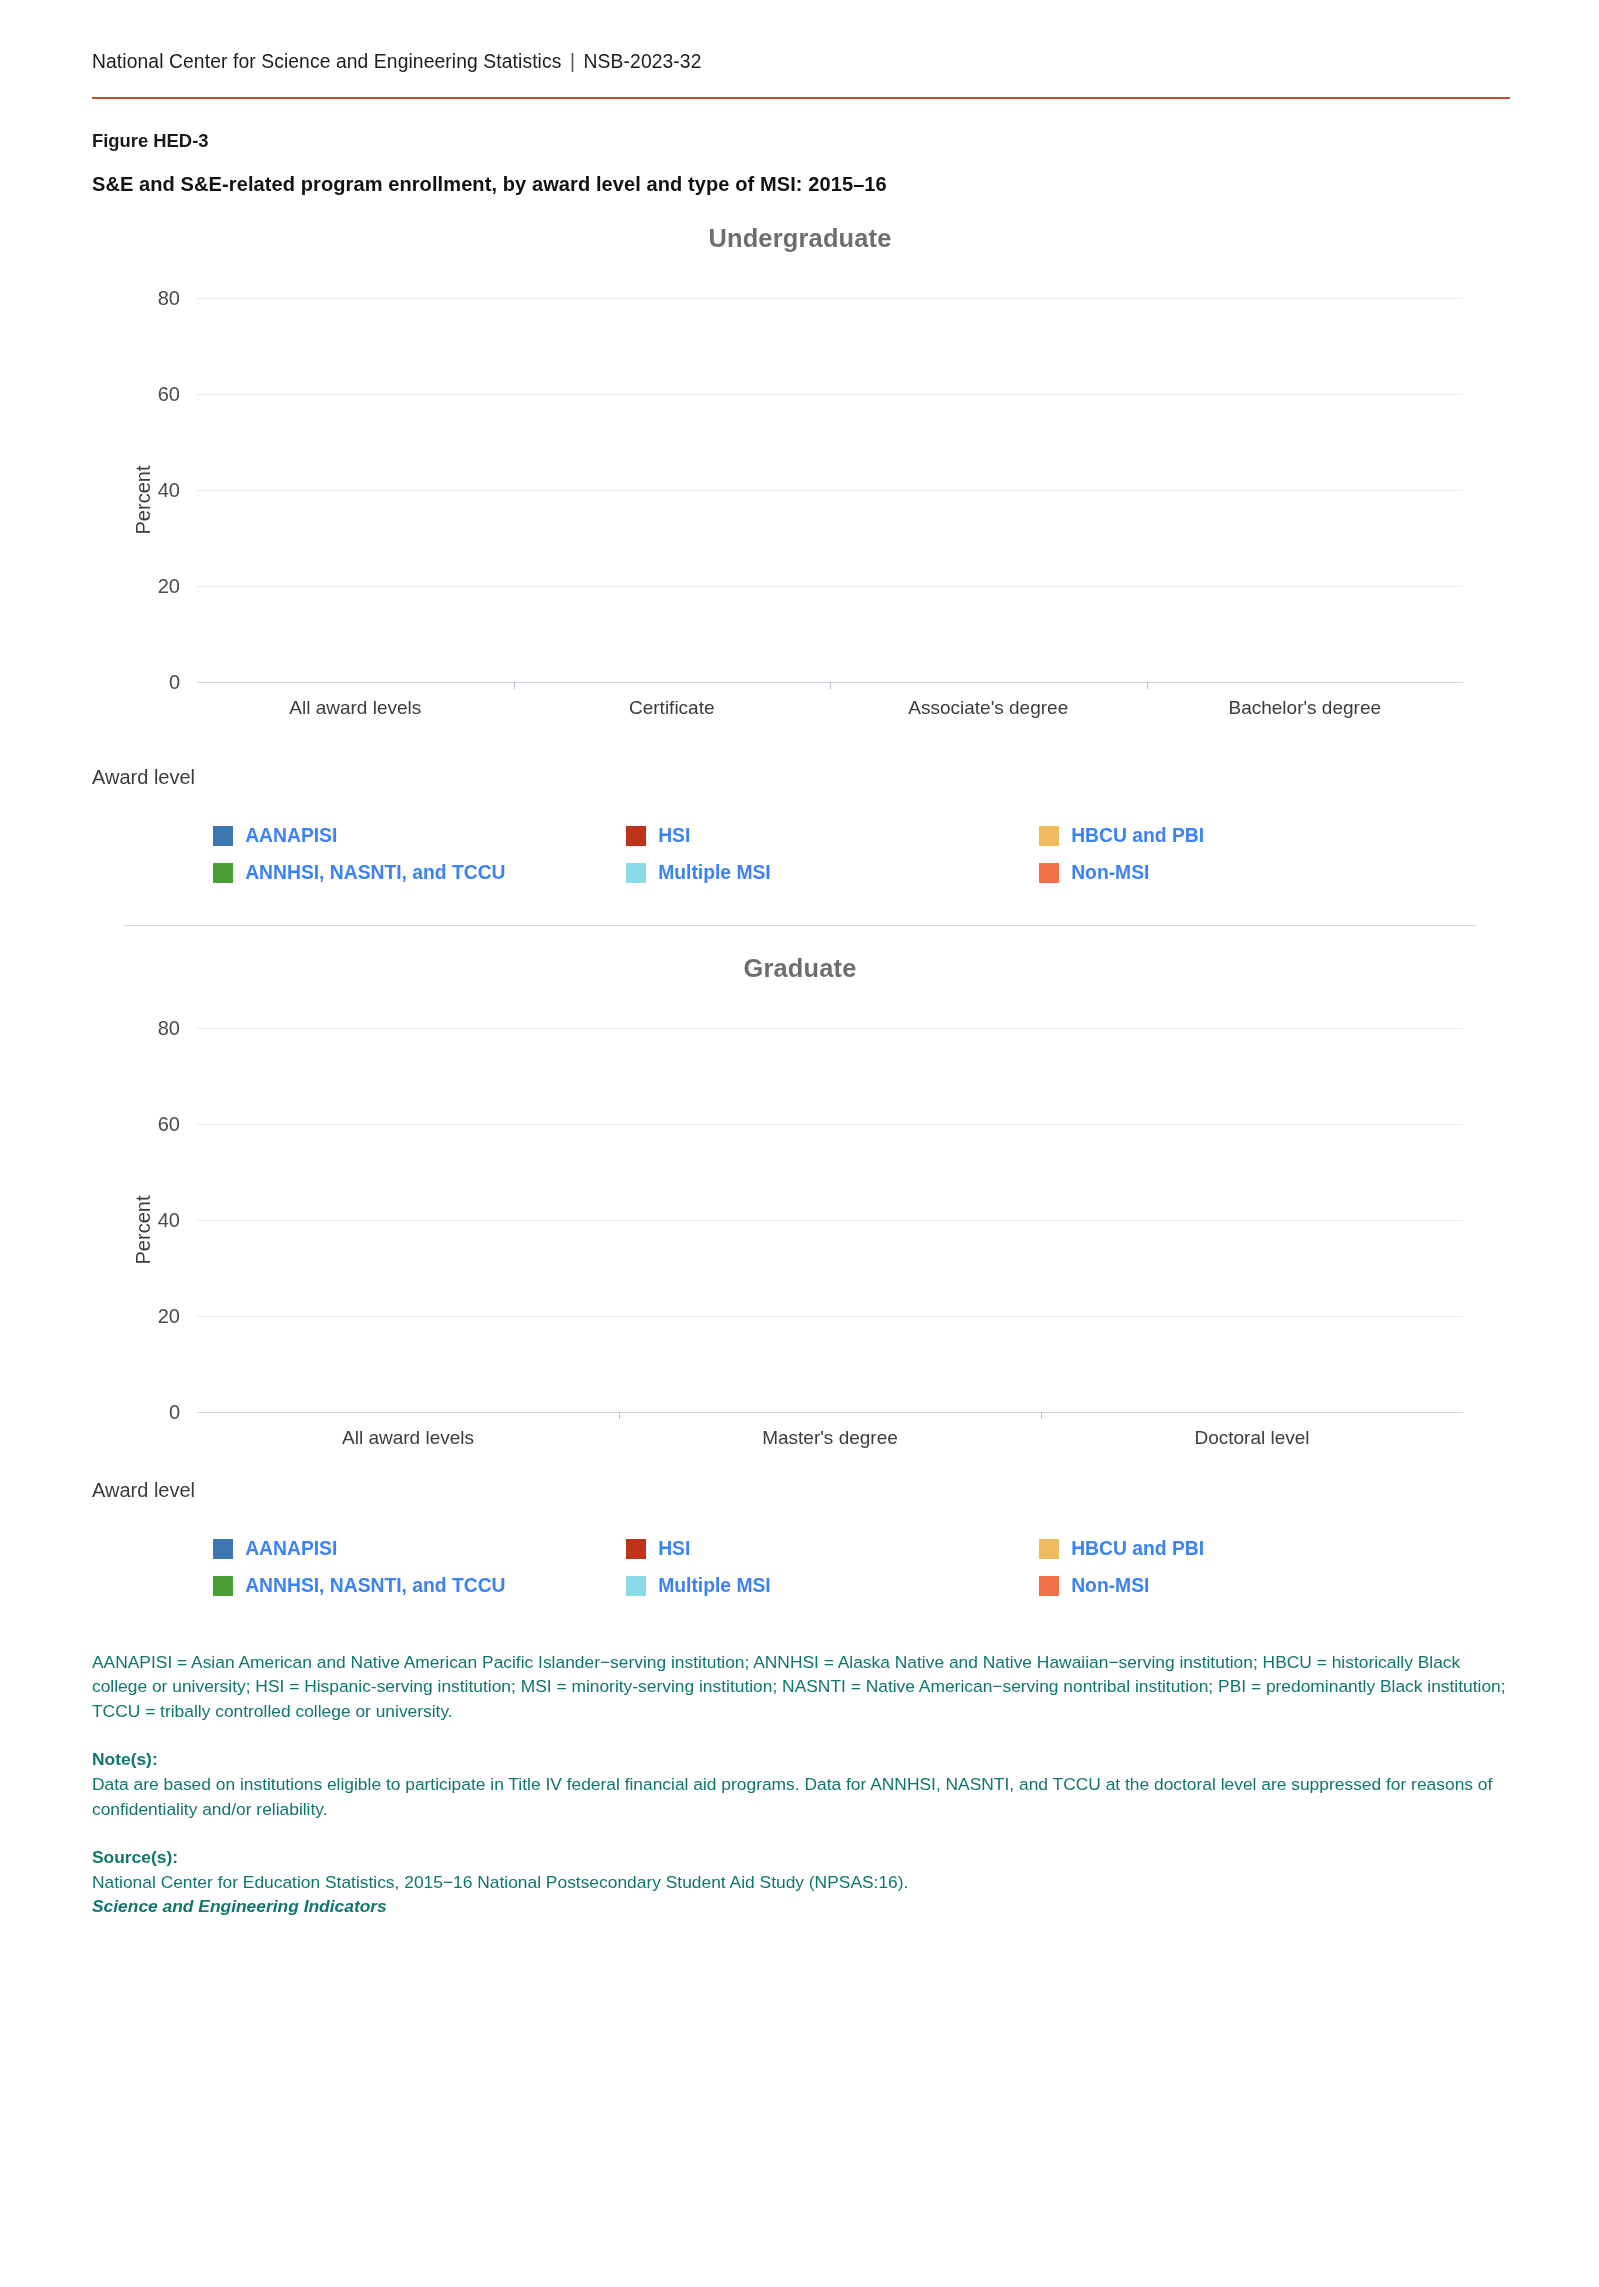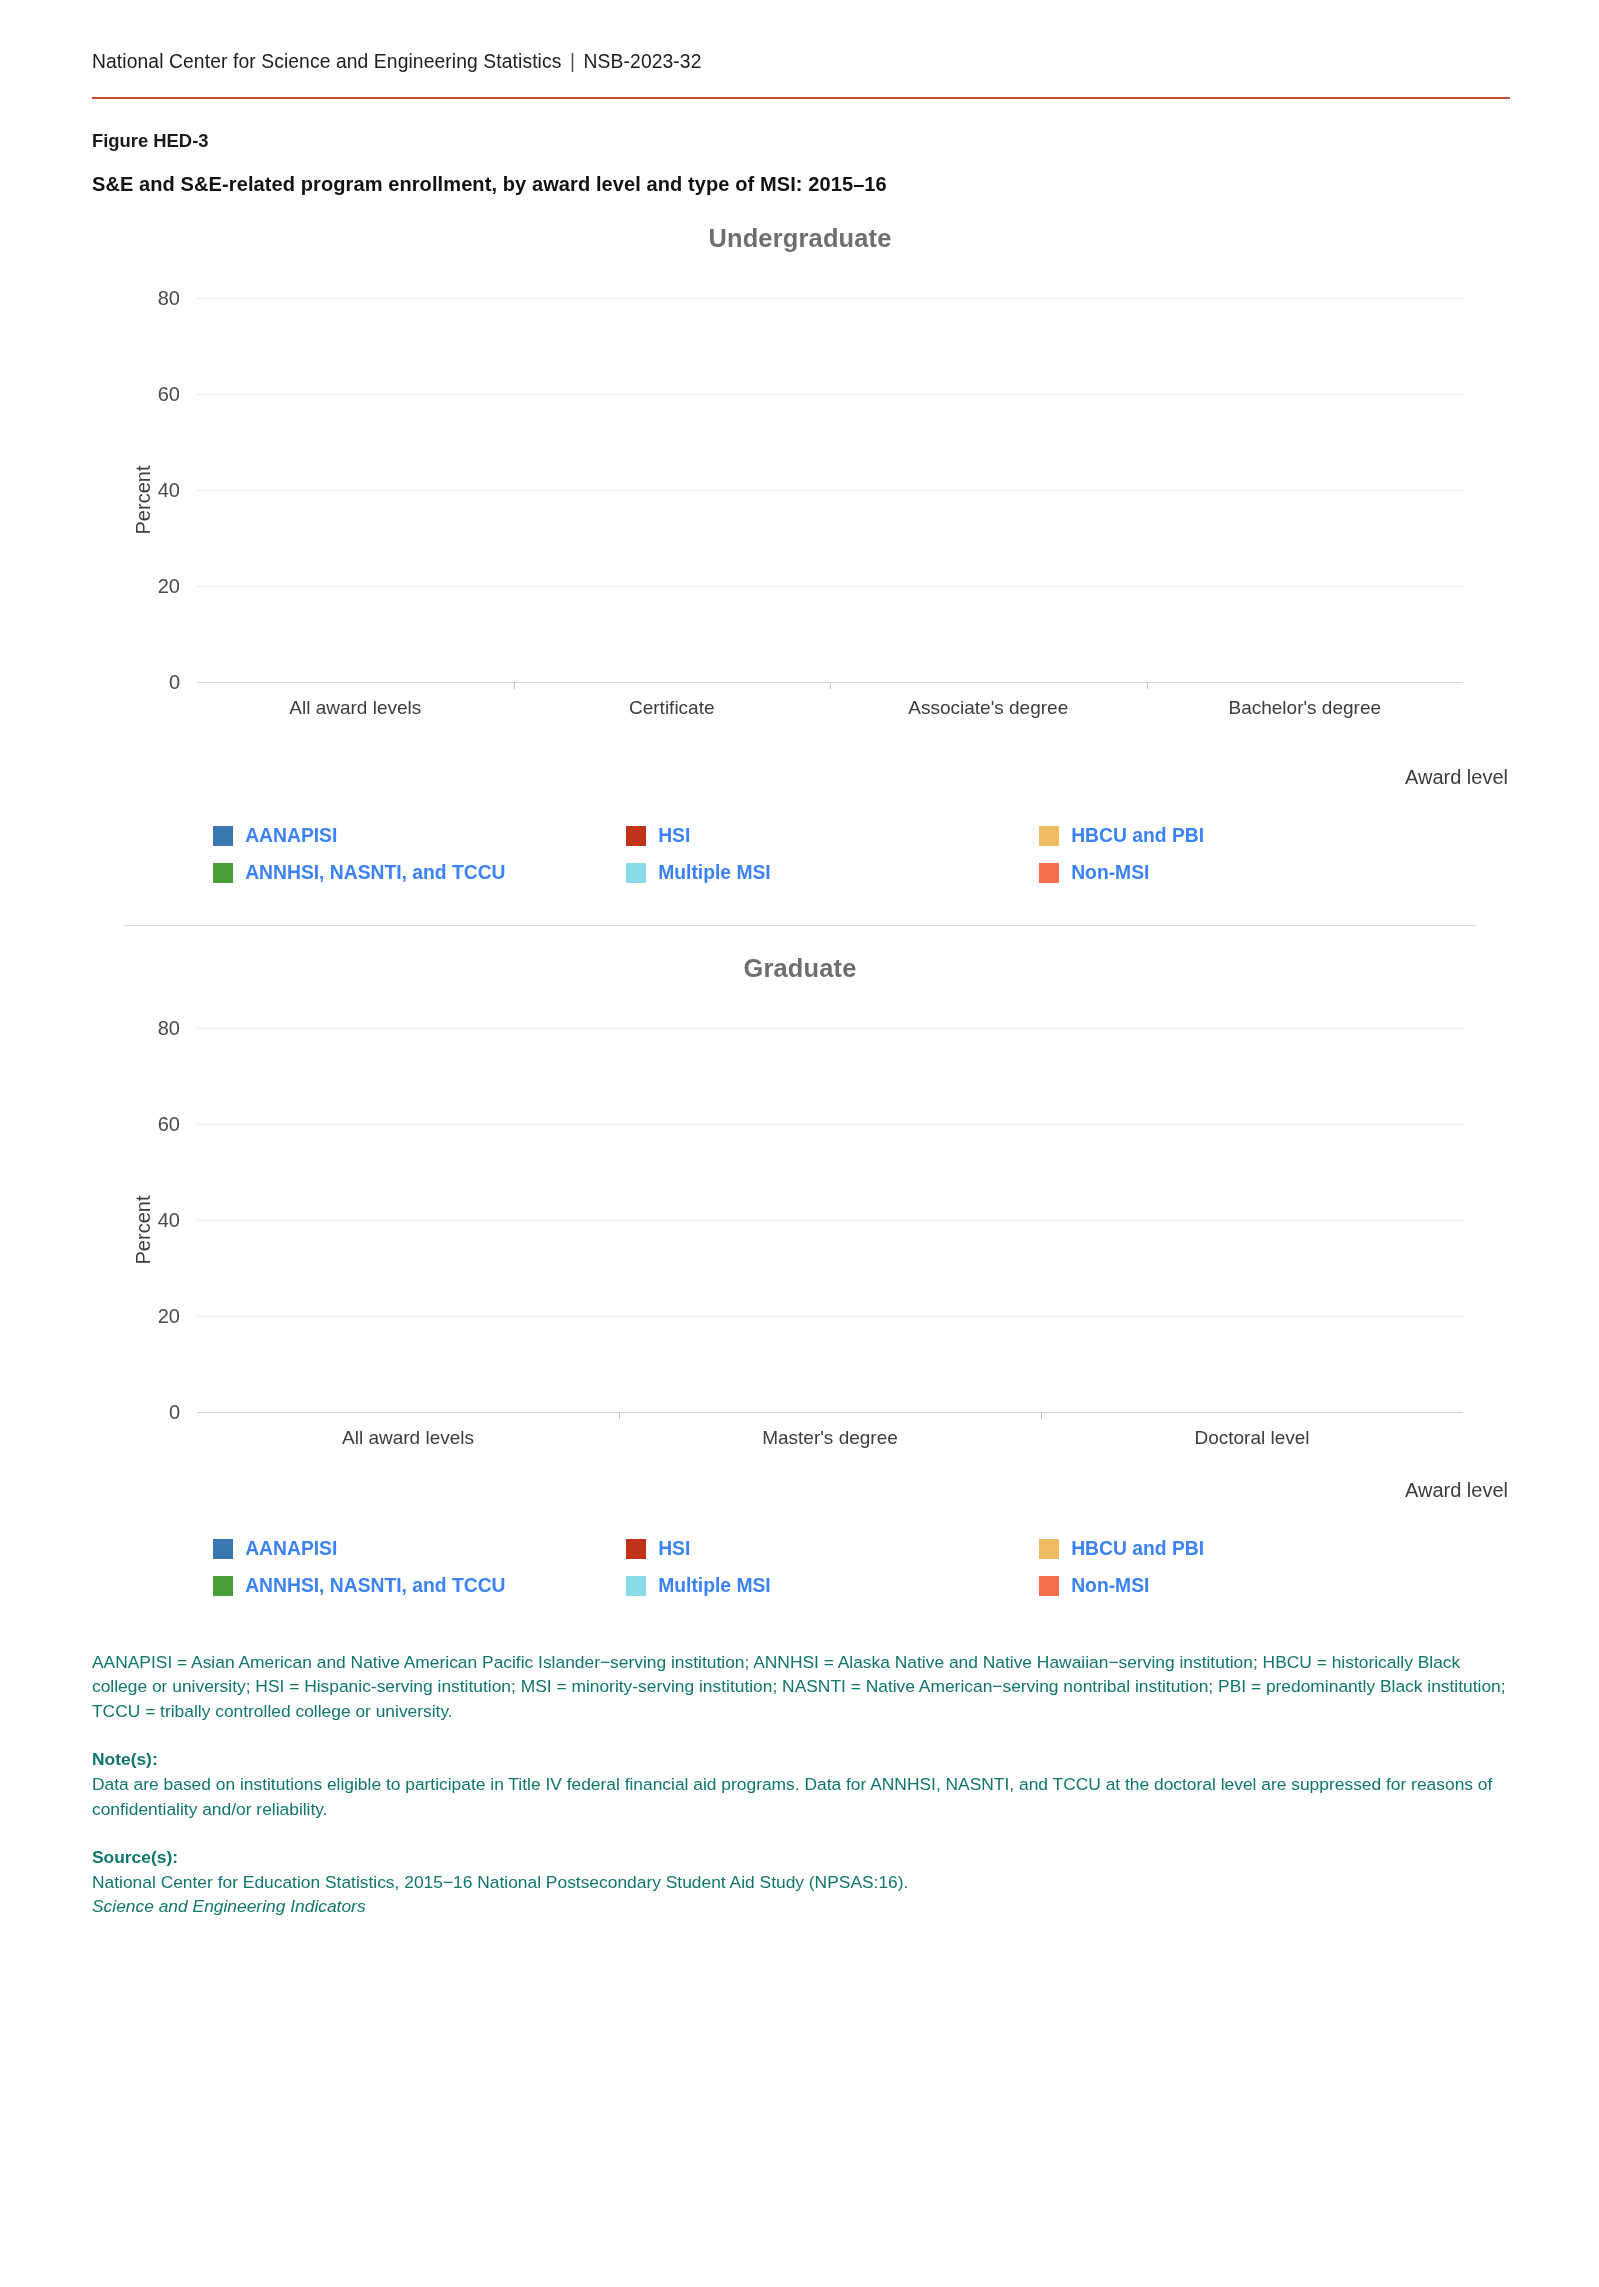--- a/index.html
+++ b/index.html
@@ -43,37 +43,37 @@
   .bar { width:24.5px; }
   .bar.empty { background:none !important; }
   .xlab { position:absolute; top:100%; left:50%; transform:translateX(-50%);
           margin-top:15px; font-size:19px; color:#3c3c3c; white-space:nowrap; }
 
   .ylabel {
     position:absolute; left:17px; top:50%;
     transform:translateY(-50%) rotate(-90deg); transform-origin:center;
     font-size:20px; color:#3c3c3c; white-space:nowrap;
   }
-  .xaxis-title { text-align:right; font-size:20px; color:#3c3c3c; margin-top:40px; }
+  .xaxis-title { text-align:left; font-size:20px; color:#3c3c3c; margin-top:40px; }
   .xaxis-title.tight { margin-top:22.6px; }
 
   
   .legend { margin-top:36px; display:grid; grid-template-columns:repeat(3, 1fr);
             row-gap:15px; padding-left:121px; padding-right:56px; }
   .lg-item { display:flex; align-items:center; gap:12.2px; }
   .swatch { width:20px; height:20px; flex:none; }
   .lg-label { font-size:19.3px; font-weight:bold; color:#3b82f6; white-space:nowrap; }
 
   .divider { height:0.9px; background:#d9d9d9; margin:41px 32px 0 32px; }
 
   .footnotes { margin-top:53px; font-size:17.4px; line-height:1.42; color:#0f766e; }
   .footnotes p { margin:0; }
   .fn-block { margin-top:23.5px; }
   .fn-head { font-weight:bold; }
-  .fn-ital { font-style:italic; margin-top:25.4px; }
+  .fn-ital { font-style:italic; margin-top:25.4px;font-weight:bold; }
 </style>
 </head>
 <body>
 
 <div class="page">
 
   <div class="topbar">
     <span>National Center for Science and Engineering Statistics</span><span class="sep">|</span><span>NSB-2023-32</span>
   </div>
   <div class="rule"></div>

